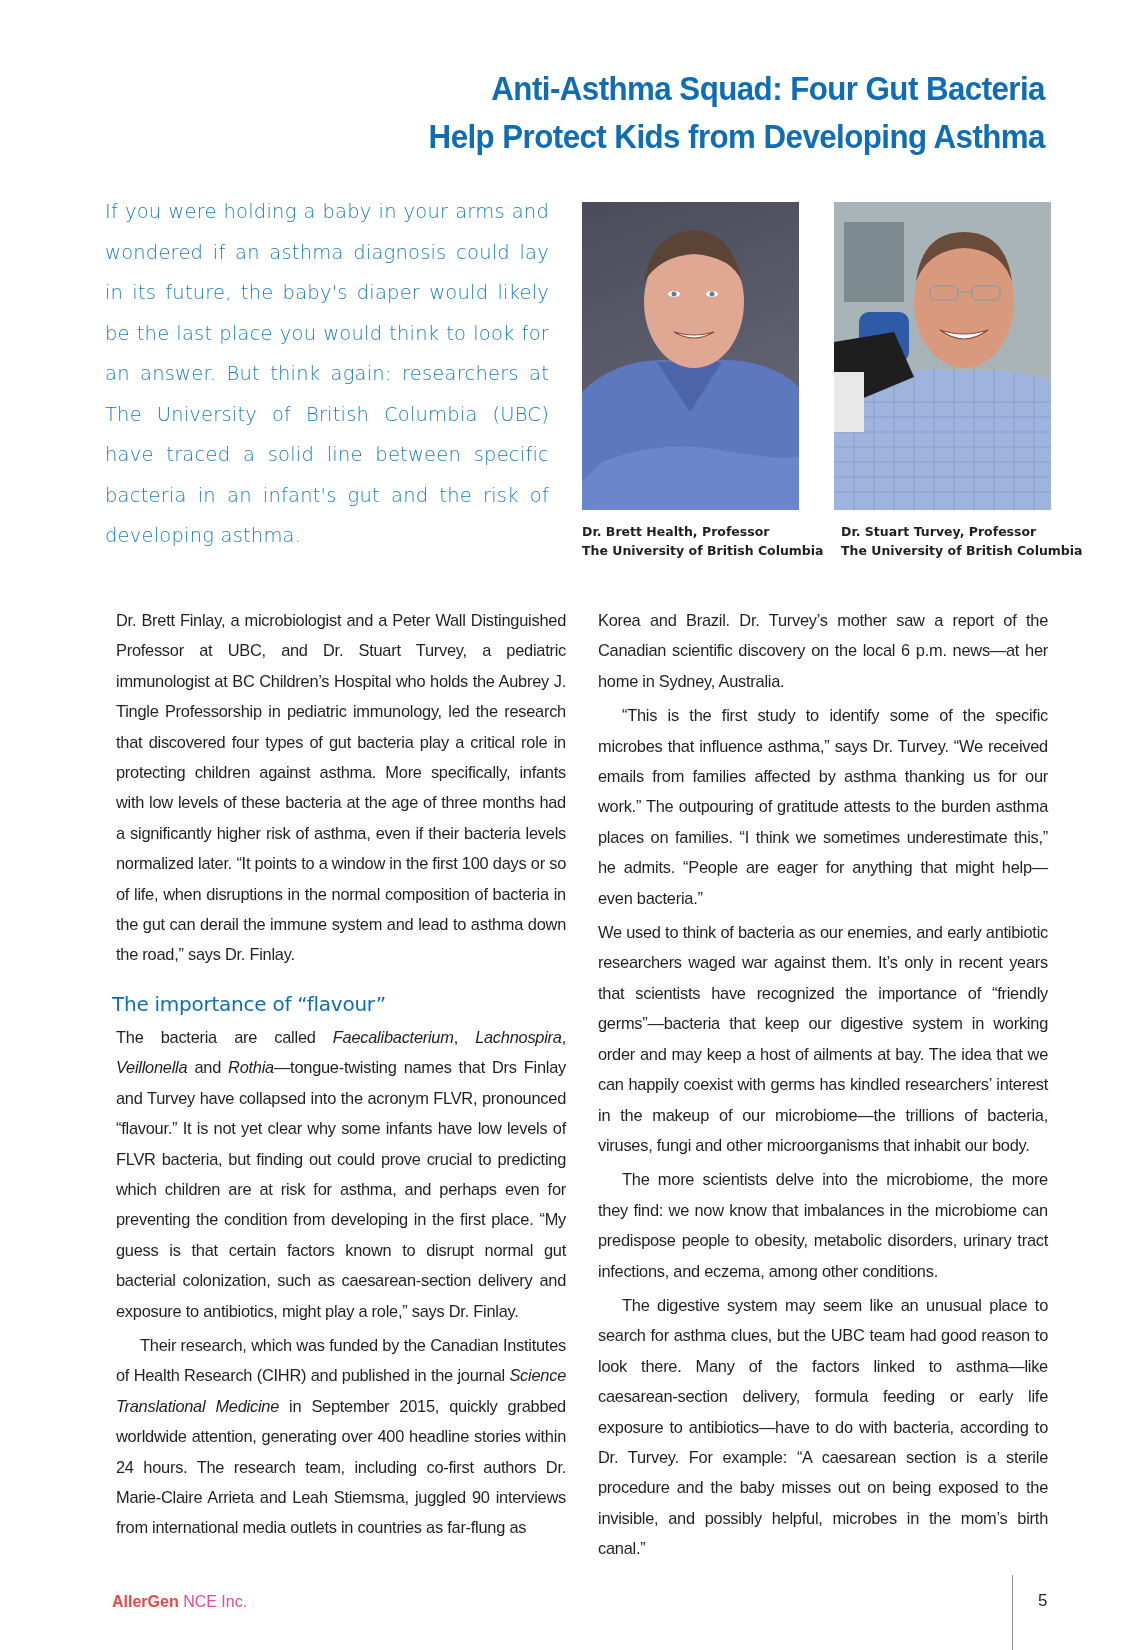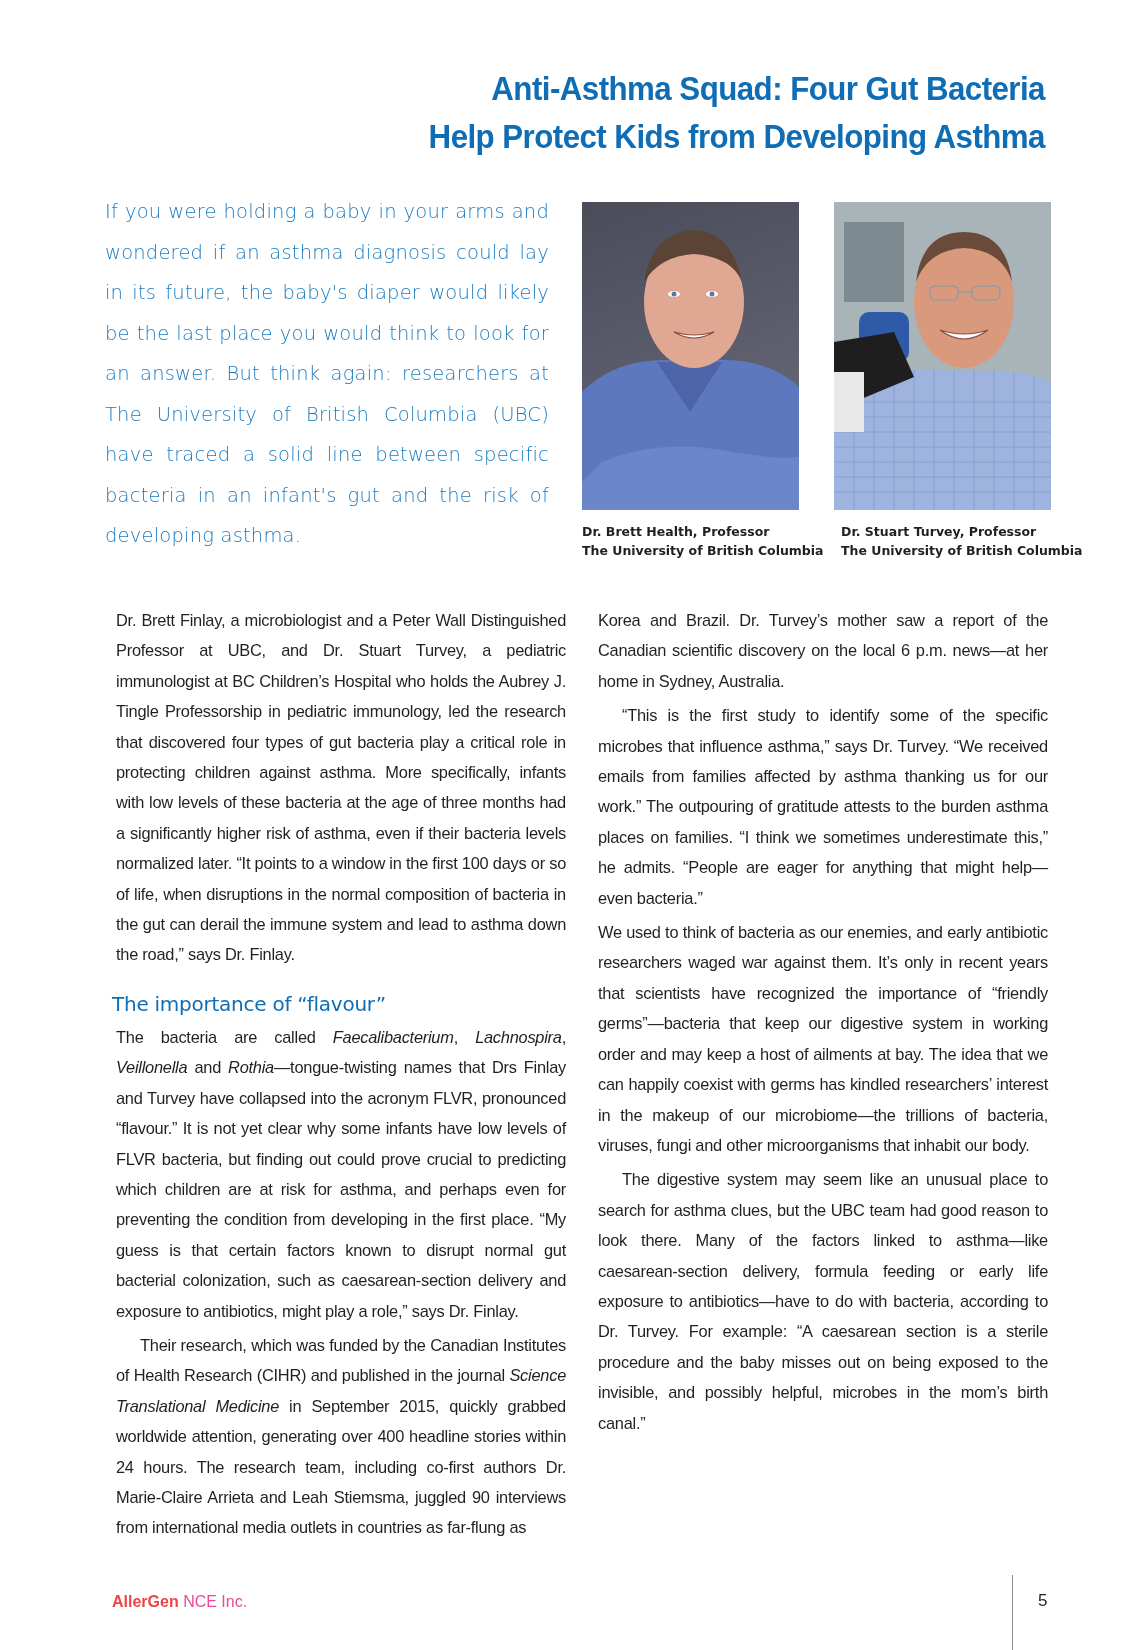--- a/index.html
+++ b/index.html
@@ -106,18 +106,19 @@
   <p>Dr. Brett Finlay, a microbiologist and a Peter Wall Distinguished Professor at UBC, and Dr. Stuart Turvey, a pediatric immunologist at BC Children’s Hospital who holds the Aubrey J. Tingle Professorship in pediatric immunology, led the research that discovered four types of gut bacteria play a critical role in protecting children against asthma. More specifically, infants with low levels of these bacteria at the age of three months had a significantly higher risk of asthma, even if their bacteria levels normalized later. “It points to a window in the first 100 days or so of life, when disruptions in the normal composition of bacteria in the gut can derail the immune system and lead to asthma down the road,” says Dr. Finlay.</p>
   <h2>The importance of “flavour”</h2>
   <p><span>The bacteria are called </span><em>Faecalibacterium</em><span>, </span><em>Lachnospira</em><span>, </span><em>Veillonella</em><span> and </span><em>Rothia</em><span>—tongue-twisting names that Drs Finlay and Turvey have collapsed into the acronym FLVR, pronounced “flavour.” It is not yet clear why some infants have low levels of FLVR bacteria, but finding out could prove crucial to predicting which children are at risk for asthma, and perhaps even for preventing the condition from developing in the first place. “My guess is that certain factors known to disrupt normal gut bacterial colonization, such as caesarean-section delivery and exposure to antibiotics, might play a role,” says Dr. Finlay.</span></p>
   <p class="indent"><span>Their research, which was funded by the Canadian Institutes of Health Research (CIHR) and published in the journal </span><em>Science Translational Medicine</em><span> in September 2015, quickly grabbed worldwide attention, generating over 400 headline stories within 24 hours. The research team, including co-first authors Dr. Marie-Claire Arrieta and Leah Stiemsma, juggled 90 interviews from international media outlets in countries as far-flung as</span></p>
 </div>
 
 <div class="col col-right">
     <p>Korea and Brazil. Dr. Turvey’s mother saw a report of the Canadian scientific discovery on the local 6 p.m. news—at her home in Sydney, Australia.</p>
   <p class="indent">“This is the first study to identify some of the specific microbes that influence asthma,” says Dr. Turvey. “We received emails from families affected by asthma thanking us for our work.” The outpouring of gratitude attests to the burden asthma places on families. “I think we sometimes underestimate this,” he admits. “People are eager for anything that might help—even bacteria.”</p>
   <p>We used to think of bacteria as our enemies, and early antibiotic researchers waged war against them. It’s only in recent years that scientists have recognized the importance of “friendly germs”—bacteria that keep our digestive system in working order and may keep a host of ailments at bay. The idea that we can happily coexist with germs has kindled researchers’ interest in the makeup of our microbiome—the trillions of bacteria, viruses, fungi and other microorganisms that inhabit our body.</p>
+  <p class="indent">The more scientists delve into the microbiome, the more they find: we now know that imbalances in the microbiome can predispose people to obesity, metabolic disorders, urinary tract infections, and eczema, among other conditions.</p>
   <p class="indent">The digestive system may seem like an unusual place to search for asthma clues, but the UBC team had good reason to look there. Many of the factors linked to asthma—like caesarean-section delivery, formula feeding or early life exposure to antibiotics—have to do with bacteria, according to Dr. Turvey. For example: “A caesarean section is a sterile procedure and the baby misses out on being exposed to the invisible, and possibly helpful, microbes in the mom’s birth canal.”</p>
 </div>
 
 <p class="footer-brand"><span class="b1">AllerGen</span><span class="b2"> NCE Inc.</span></p>
 <div class="footer-rule"></div>
 <p class="page-number">5</p>
 
 </body></html>

